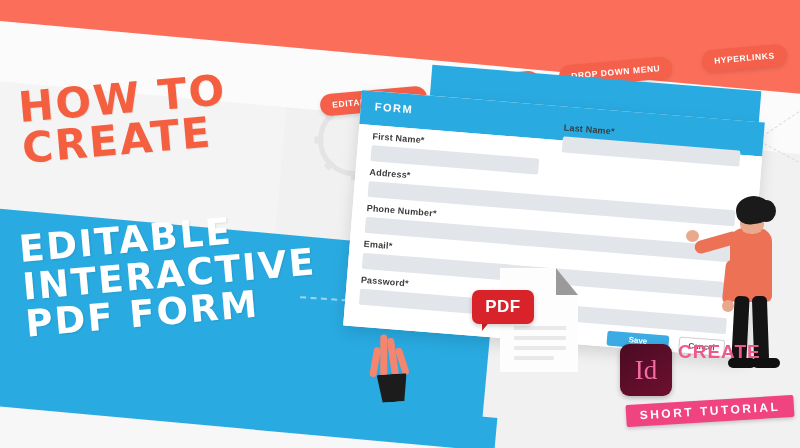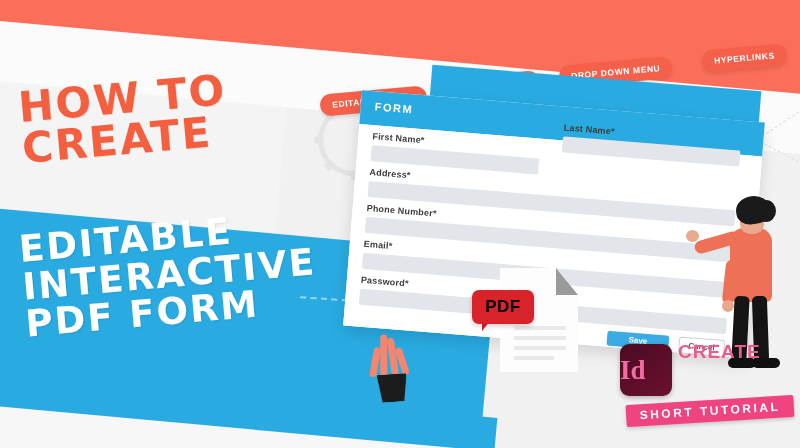--- a/index.html
+++ b/index.html
@@ -102,21 +102,21 @@
   
   .pdfdoc{position:absolute;left:500px;top:268px;width:78px;height:104px;}
   .pdfpage{position:absolute;inset:0;background:#fdfdfd;
     box-shadow:0 3px 9px rgba(0,0,0,.18);
     clip-path:polygon(0 0,72% 0,100% 26%,100% 100%,0 100%);}
   .pdffold{position:absolute;right:0;top:0;width:22px;height:27px;background:#9a9a9a;
     clip-path:polygon(0 0,100% 100%,0 100%);}
   .pdfline{position:absolute;left:14px;height:4px;background:#e9e9e9;border-radius:1px;}
   .pdfbadge{position:absolute;left:-28px;top:22px;width:62px;height:34px;background:#d8232a;
     border-radius:7px;box-shadow:0 2px 5px rgba(0,0,0,.2);}
-  .pdfbadge span{display:block;color:#000000;font-weight:800;font-size:17px;
+  .pdfbadge span{display:block;color:#ffffff;font-weight:800;font-size:17px;
     text-align:center;line-height:34px;letter-spacing:.5px;}
   .pdftail{position:absolute;left:-18px;top:52px;width:0;height:0;
     border-left:9px solid #d8232a;border-bottom:11px solid transparent;}
 
   
   .person{position:absolute;left:716px;top:196px;width:78px;height:182px;}
   .p-hair{position:absolute;left:20px;top:0px;width:34px;height:28px;background:#1a1a1a;
     border-radius:50% 50% 42% 42%;transform:rotate(-8deg);}
   .p-hair2{position:absolute;left:40px;top:4px;width:20px;height:22px;background:#1a1a1a;border-radius:50%;}
   .p-face{position:absolute;left:24px;top:16px;width:24px;height:22px;background:#e8a98c;border-radius:44%;}
@@ -130,22 +130,22 @@
   .p-hand2{position:absolute;left:6px;top:104px;width:12px;height:12px;background:#e8a98c;border-radius:50%;}
   .p-legL{position:absolute;left:17px;top:100px;width:15px;height:66px;background:#141414;border-radius:5px;transform:rotate(3deg);}
   .p-legR{position:absolute;left:37px;top:100px;width:15px;height:66px;background:#141414;border-radius:5px;transform:rotate(-2deg);}
   .p-shoe{position:absolute;top:162px;width:28px;height:10px;background:#101010;border-radius:5px;}
 
   
   .idlockup{position:absolute;left:620px;top:336px;width:176px;height:102px;}
   .idbox{position:absolute;left:0;top:8px;width:52px;height:52px;
     background:linear-gradient(145deg,#4a0b22,#6d1030);border-radius:9px;
     box-shadow:0 2px 5px rgba(0,0,0,.25);}
-  .idbox span{display:block;color:#f26ba2;font-weight:700;font-size:27px;
-    text-align:left;line-height:52px;font-family:"Liberation Serif",serif;border-radius:16px;}
+  .idbox span{display:block;color:#f26ba2;font-weight:400;font-size:27px;
+    text-align:center;line-height:52px;font-family:"Liberation Serif",serif;border-radius:16px;}
   .idtext{position:absolute;left:58px;top:6px;}
   .idtext div{color:#ef5a8e;font-weight:800;font-size:19px;line-height:1.05;letter-spacing:1px;}
   .idbanner{position:absolute;left:6px;top:64px;width:168px;height:22px;background:#ef4480;
     transform:rotate(-3.5deg);border-radius:2px;box-shadow:0 2px 4px rgba(0,0,0,.18);}
   .idbanner span{display:block;color:#fff;font-weight:800;font-size:12px;letter-spacing:2.5px;
     text-align:center;line-height:22px;}
 </style>
 </head>
 <body>
 

